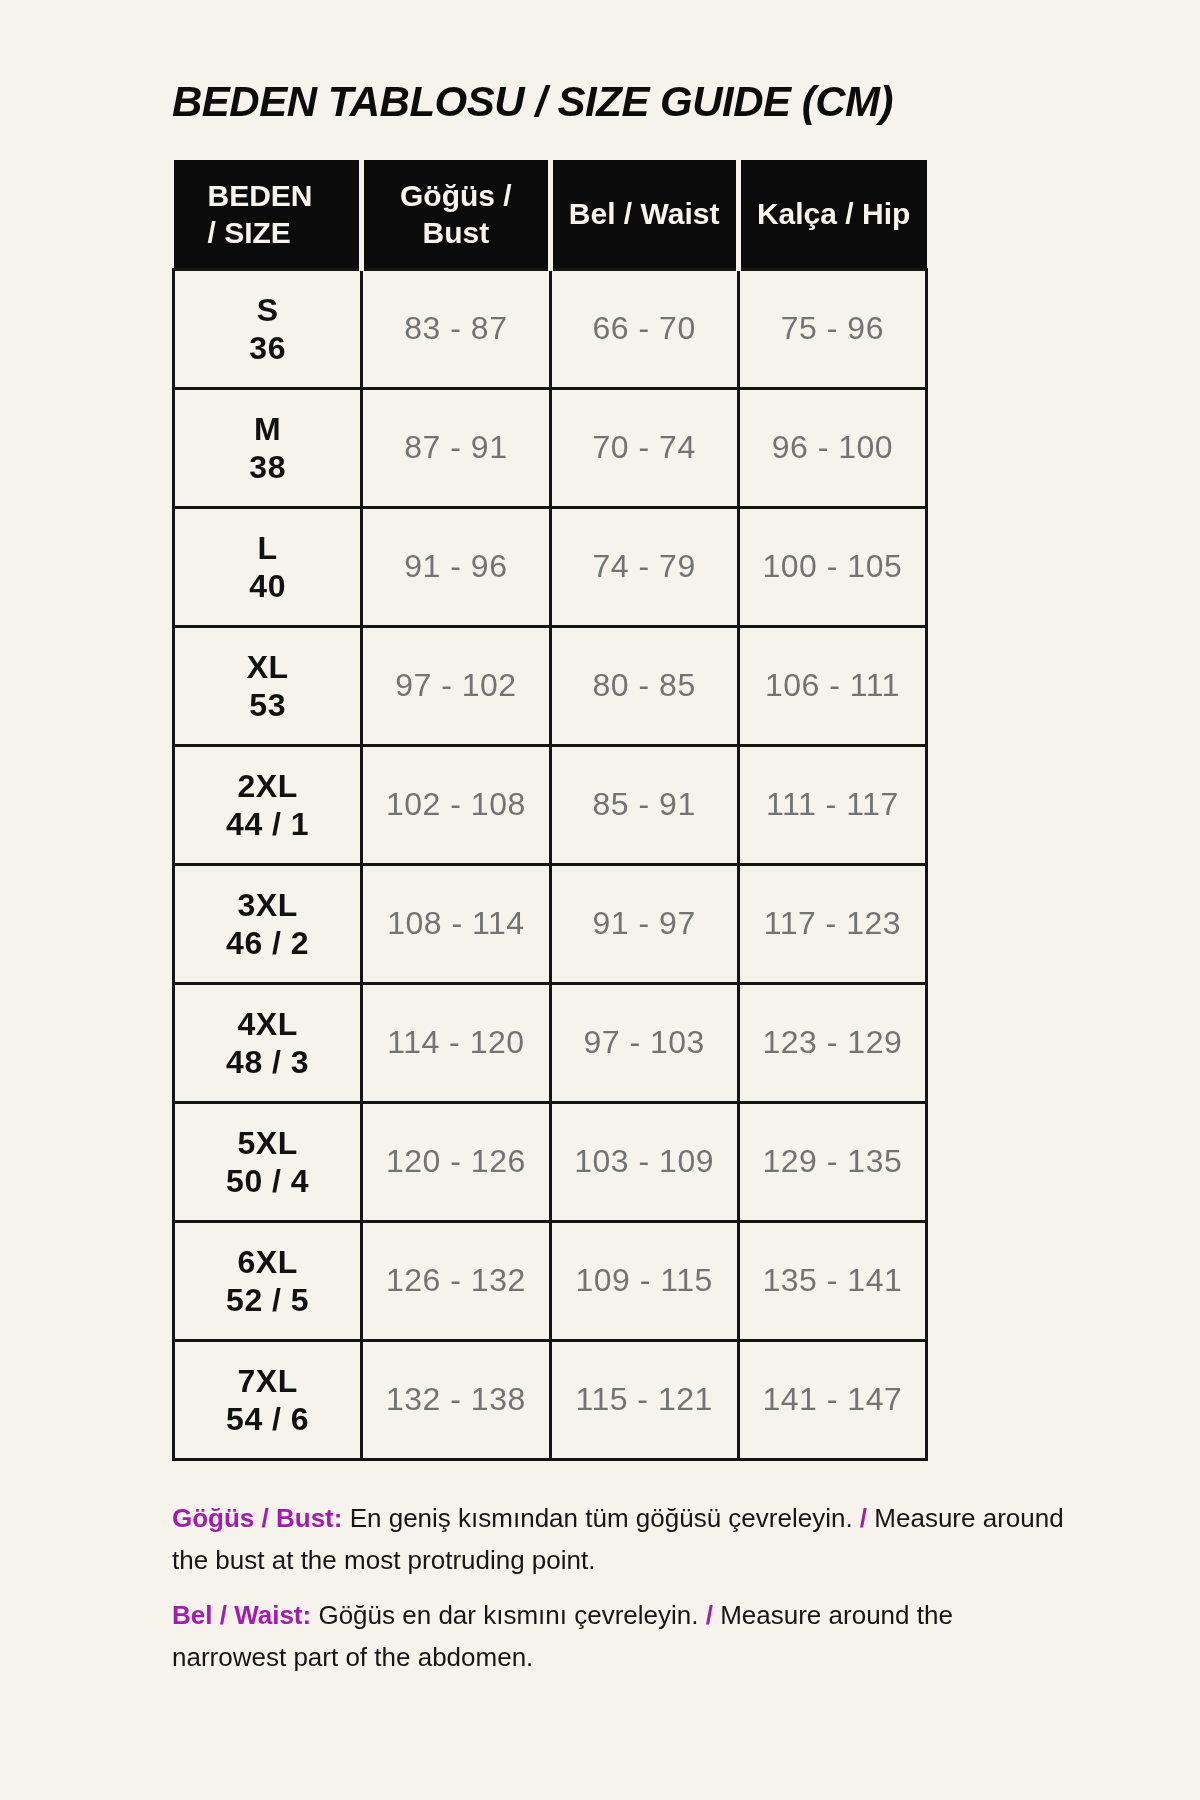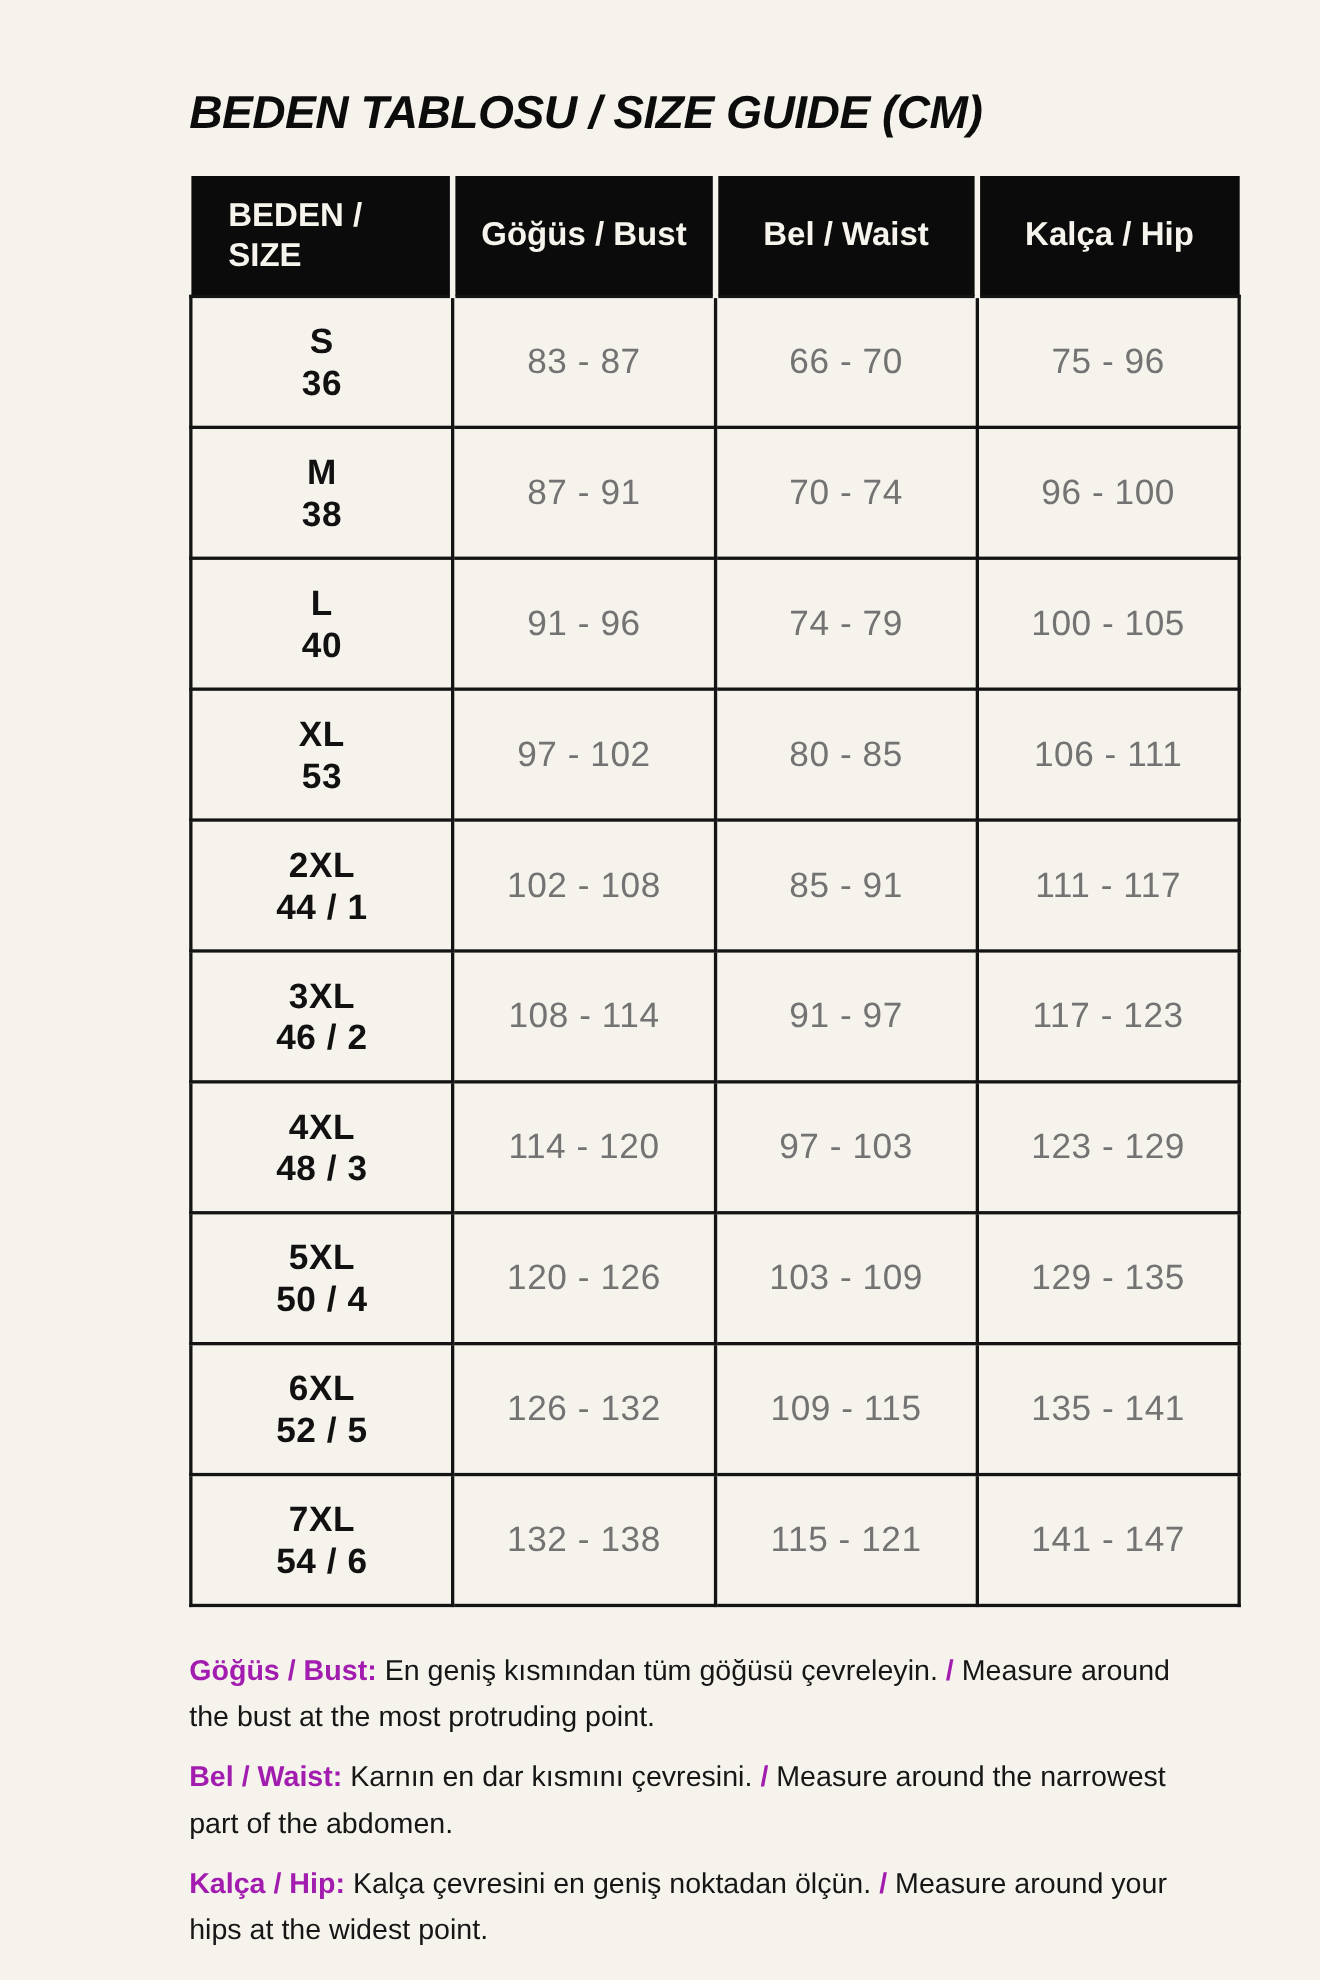--- a/index.html
+++ b/index.html
@@ -17,21 +17,21 @@
     color:var(--ink);
     font-family:"Liberation Sans","DejaVu Sans",sans-serif;
   }
   .page{padding:78px 150px 0 172px;}
   .title{
     font-size:42px;font-weight:700;letter-spacing:-0.5px;
     color:#0c0c0c;margin:0 0 34px 0;line-height:1.15;white-space:nowrap;font-style:italic;
   }
   table.size-table{
     border-collapse:collapse;table-layout:fixed;
-    width:956px;
+    width:756px;
     padding-left:24px;
   }
   table.size-table col{width:25%;}
   th{
     background:var(--header-bg);
     color:var(--header-text);
     font-size:30px;font-weight:700;
     height:109px;vertical-align:middle;text-align:center;
     padding:0 6px;line-height:1.25;
   }
@@ -179,25 +179,19 @@
 
   <section class="notes">
     <p class="note">
       <span class="note-label">Göğüs / Bust:</span>
       <span>En geniş kısmından tüm göğüsü çevreleyin.</span>
       <span class="note-label">/</span>
       <span>Measure around the bust at the most protruding point.</span>
     </p>
     <p class="note">
       <span class="note-label">Bel / Waist:</span>
-      <span>Karnın en dar kısmını çevresini.</span>
+      <span>Göğüs en dar kısmını çevreleyin.</span>
       <span class="note-label">/</span>
       <span>Measure around the narrowest part of the abdomen.</span>
-    </p>
-    <p class="note">
-      <span class="note-label">Kalça / Hip:</span>
-      <span>Kalça çevresini en geniş noktadan ölçün.</span>
-      <span class="note-label">/</span>
-      <span>Measure around your hips at the widest point.</span>
     </p>
   </section>
 
 </div>
 
 </body></html>

